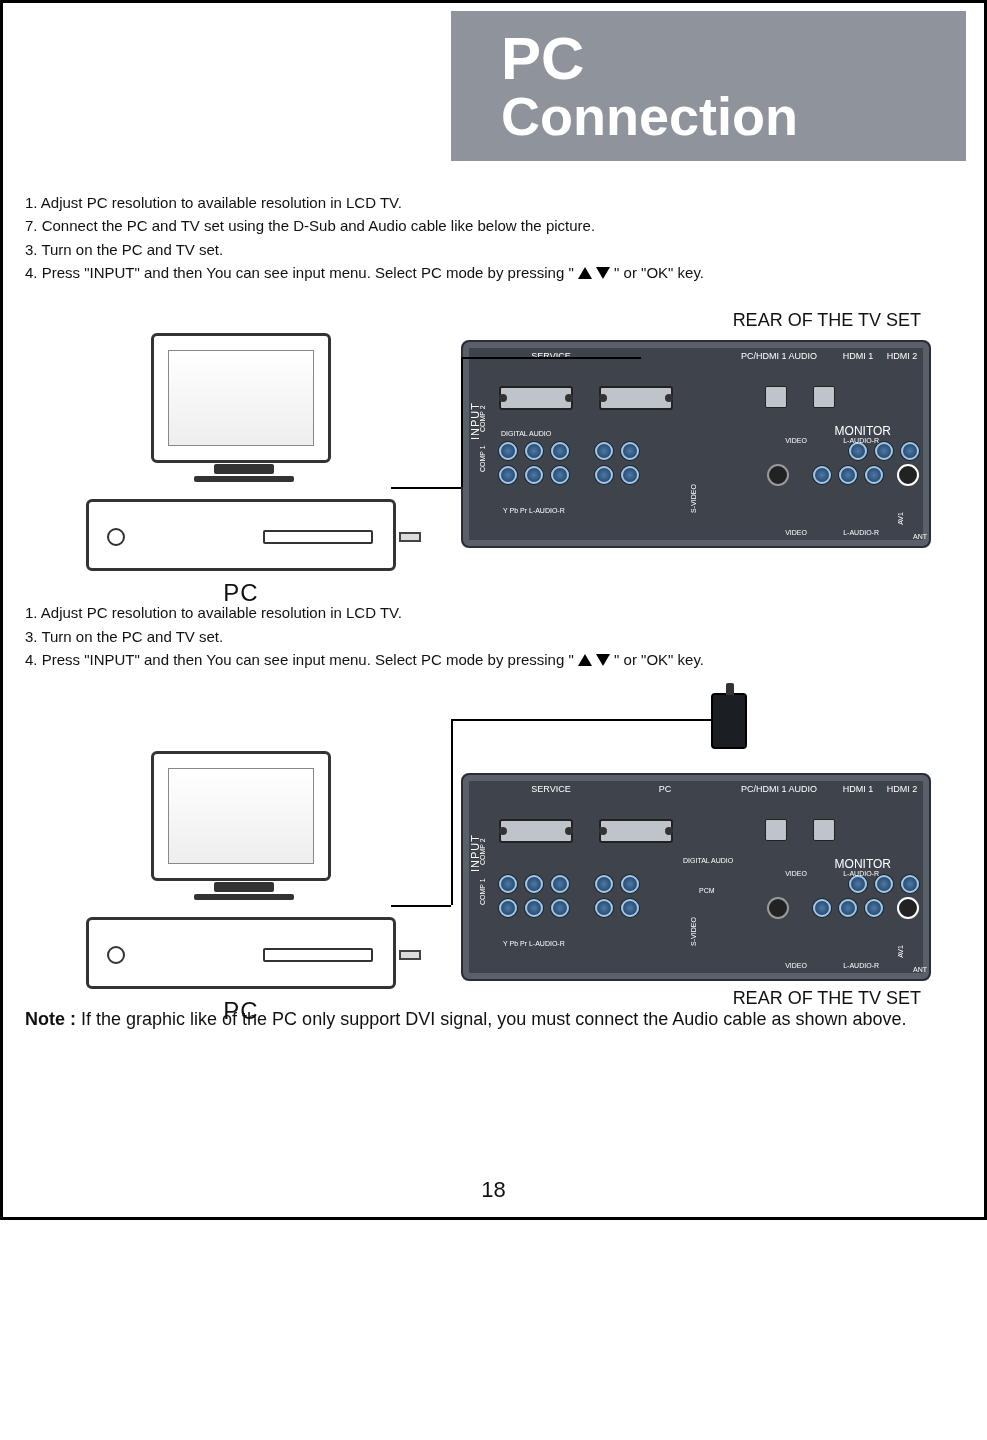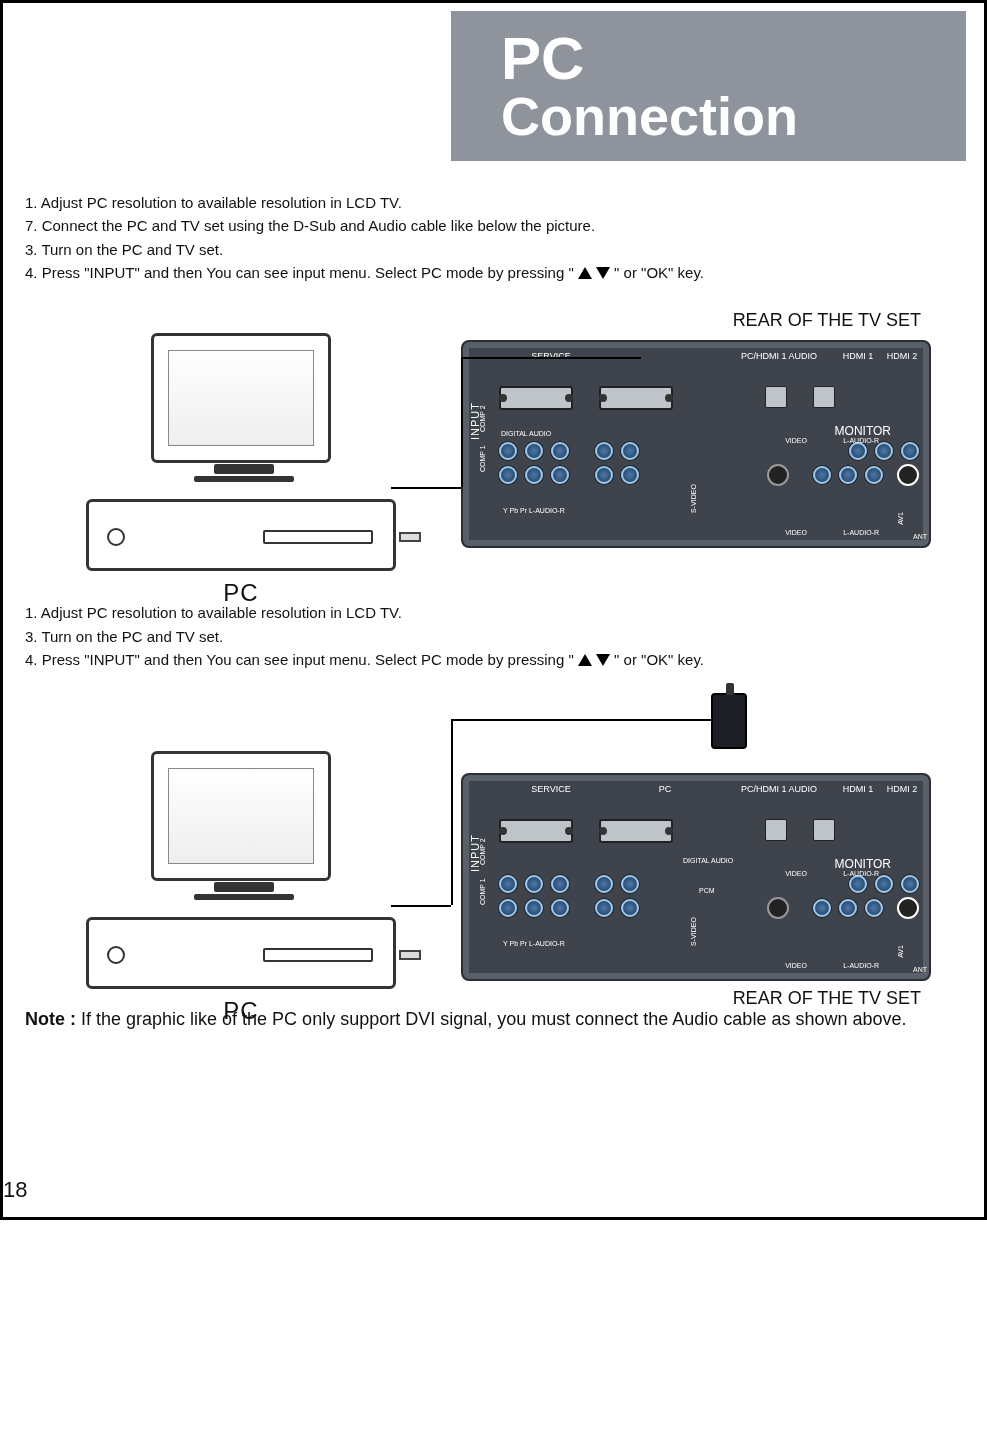--- a/index.html
+++ b/index.html
@@ -98,21 +98,21 @@
   .cable-line {
     position:absolute; border-top:2px solid #000;
   }
   .hdmi-plug {
     position:absolute; width:36px; height:56px; background:#1b1e22; border:2px solid #000; border-radius:4px;
   }
   .hdmi-plug::after { content:""; position:absolute; left:13px; top:-12px; width:8px; height:12px; background:#333; border-radius:2px 2px 0 0;}
 
   .note { font-size:18px; margin-top:4px; padding:0 4px;}
   .note b { font-weight:700; }
-  .pagenum { font-size:22px; position:absolute; bottom:14px; left:0; right:0;}
+  .pagenum { text-align:center; font-size:22px; position:absolute; bottom:14px; left:0; right:0;}
 </style>
 </head>
 <body>
 
 <div class="page">
 
   <div class="header-band">
     <div class="header-left"></div>
     <div class="header-right">
       <div class="t1">PC</div>

